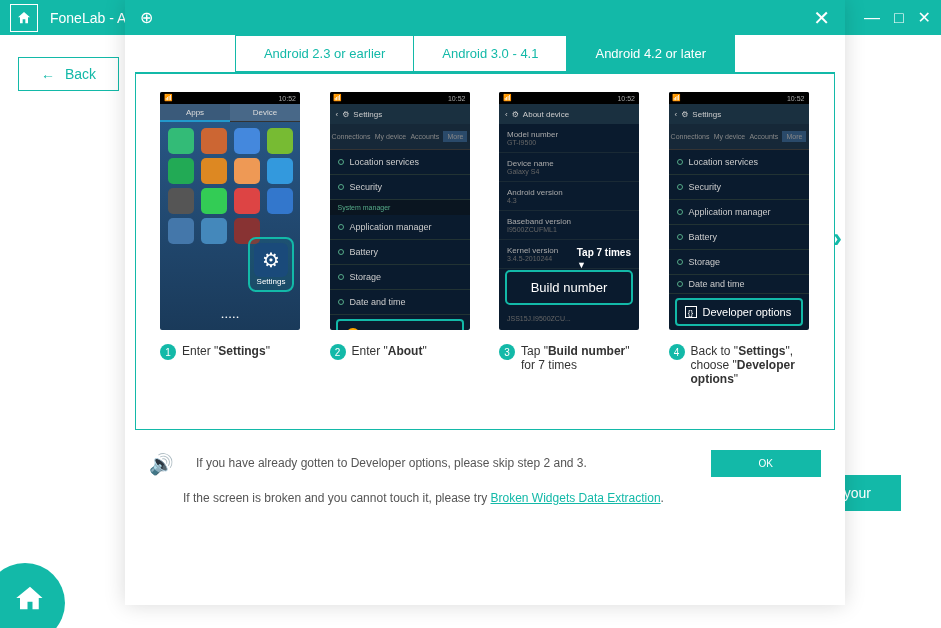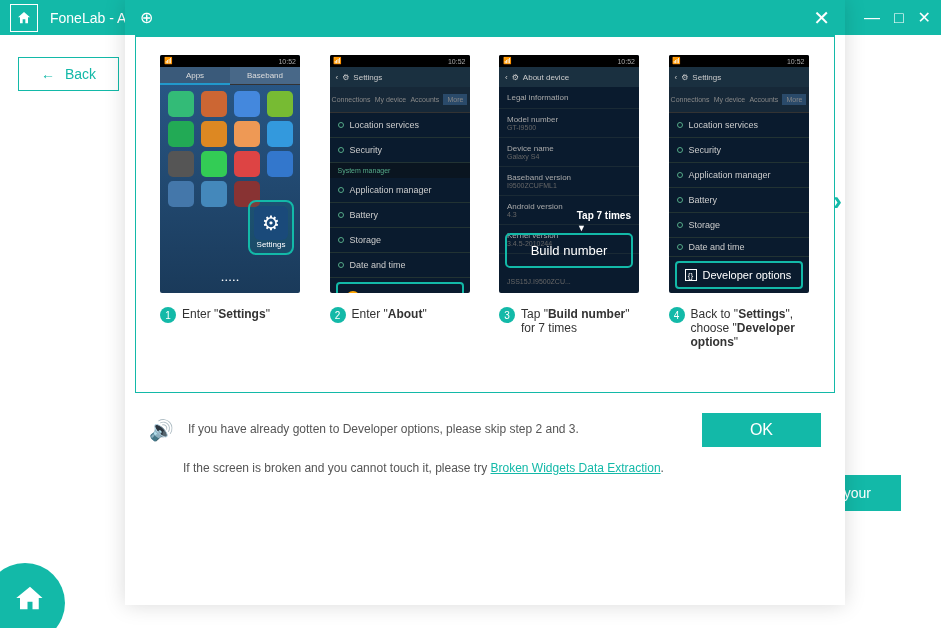--- a/index.html
+++ b/index.html
@@ -65,22 +65,22 @@
 
 .step-label { display: flex; gap: 6px; margin-top: 14px; font-size: 12px; color: #333; align-items: flex-start; }
 .step-num { width: 16px; height: 16px; background: #13b9a8; color: white; border-radius: 50%; font-size: 10px; display: flex; align-items: center; justify-content: center; flex-shrink: 0; }
 .step-label b { font-weight: bold; }
 
 .next-arrow { position: absolute; right: -8px; top: 148px; color: #13b9a8; font-size: 28px; cursor: pointer; font-weight: bold; }
 
 .footer-notes { padding: 10px 24px; font-size: 12px; color: #555; }
 .footer-row { display: flex; gap: 14px; align-items: center; }
 .footer-row .speaker { color: #13b9a8; font-size: 20px; }
-.footer-row .text { flex: 1; line-height: 1.6; }
-.ok-btn { background: #13b9a8; color: white; border: none; padding: 8px 48px; font-size: 16px; cursor: pointer; }
+.footer-row .text { flex: 1; line-height: 1.6; margin-left: 8px; }
+.ok-btn { background: #13b9a8; color: white; border: none; padding: 8px 48px; font-size: 10px; cursor: pointer; }
 .footer-notes .broken { margin-top: 14px; margin-left: 34px; }
 .footer-notes a { color: #13b9a8; text-decoration: underline; }
 </style>
 </head>
 <body>
 
 <div class="titlebar">
   <div class="home-box">
     <svg width="16" height="16" viewBox="0 0 24 24" fill="white">
         <path d="M12 3l9 8h-3v9h-4v-6h-4v6H6v-9H3z"></path>
@@ -113,33 +113,38 @@
       </svg>
   </div>
 </div>
 
 <div class="dialog">
   <div class="dialog-header">
     <span>⊕</span>
     <span class="title">Connection required</span>
     <span class="close">✕</span>
   </div>
+  <div class="tabs">
+    <div class="tab">Android 2.3 or earlier</div>
+    <div class="tab">Android 3.0 - 4.1</div>
+    <div class="tab active">Android 4.2 or later</div>
+  </div>
 
   <div class="content-frame">
     <div class="steps-row">
 
       <div class="step">
         <div class="phone phone1">
           <div class="statusbar">
               <span>📶</span>
               <span>10:52</span>
             </div>
           <div class="tab-row">
               <div>Apps</div>
-              <div>Baseband</div>
+              <div>Device</div>
             </div>
           <div class="grid">
             <div class="appicon" style="background:#3b7"></div>
               <div class="appicon" style="background:#c63"></div>
               <div class="appicon" style="background:#48d"></div>
               <div class="appicon" style="background:#7b3"></div>
             <div class="appicon" style="background:#2a5"></div>
               <div class="appicon" style="background:#d82"></div>
               <div class="appicon" style="background:#e95"></div>
               <div class="appicon" style="background:#39d"></div>
@@ -220,36 +225,35 @@
         <div class="phone phone-dark phone3">
           <div class="statusbar">
               <span>📶</span>
               <span>10:52</span>
             </div>
           <div class="setting-header">
               <span>‹</span>
               <span>⚙</span>
               <span>About device</span>
             </div>
-          <div class="info-item">Legal information</div>
           <div class="info-item">
               <div>Model number</div>
               <div class="sub">GT-I9500</div>
             </div>
           <div class="info-item">
               <div>Device name</div>
               <div class="sub">Galaxy S4</div>
             </div>
           <div class="info-item">
+              <div>Android version</div>
+              <div class="sub">4.3</div>
+            </div>
+          <div class="info-item">
               <div>Baseband version</div>
               <div class="sub">I9500ZCUFML1</div>
-            </div>
-          <div class="info-item">
-              <div>Android version</div>
-              <div class="sub">4.3</div>
             </div>
           <div class="info-item">
               <div>Kernel version</div>
               <div class="sub">3.4.5-2010244</div>
             </div>
           <div class="tap-label">Tap 7 times</div>
           <div class="arrow-down">▼</div>
           <div class="build-box">Build number</div>
           <div style="position:absolute;bottom:8px;left:8px;font-size:7px;color:#666">JSS15J.I9500ZCU...</div>
         </div>

